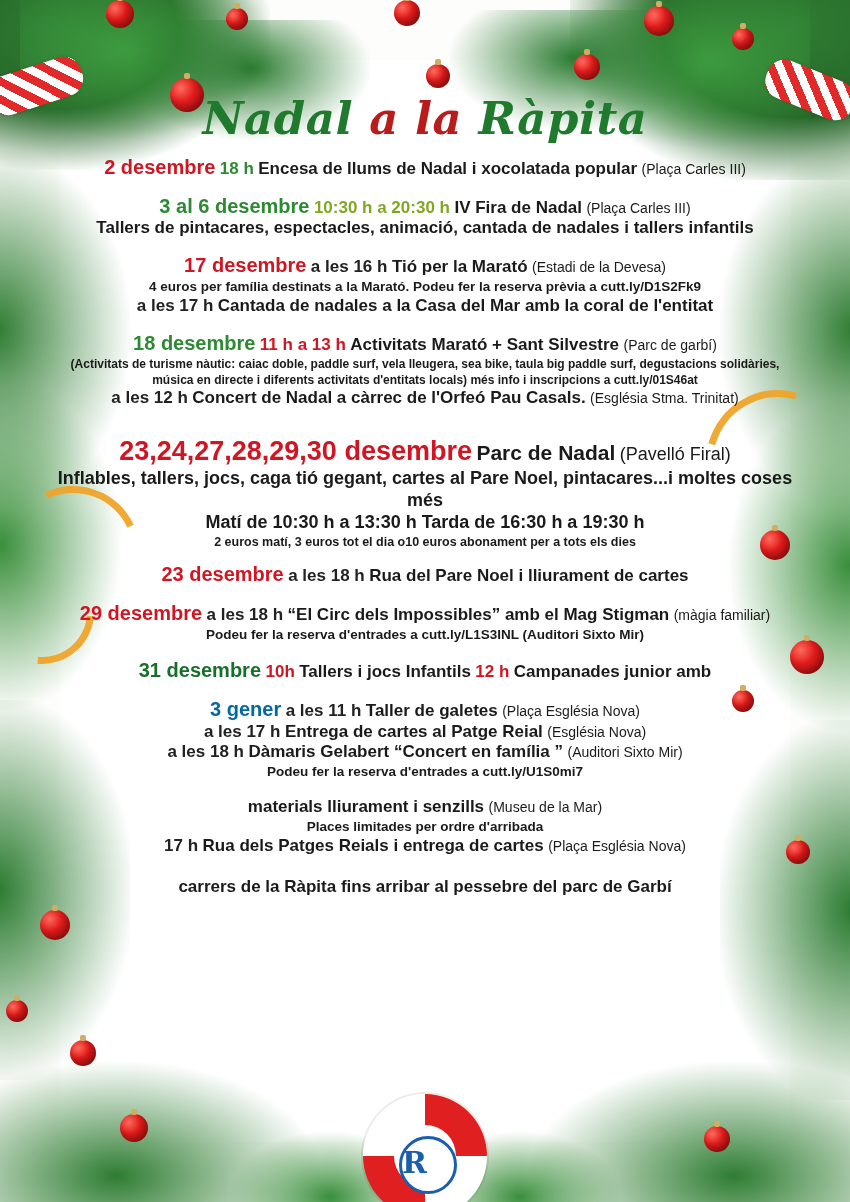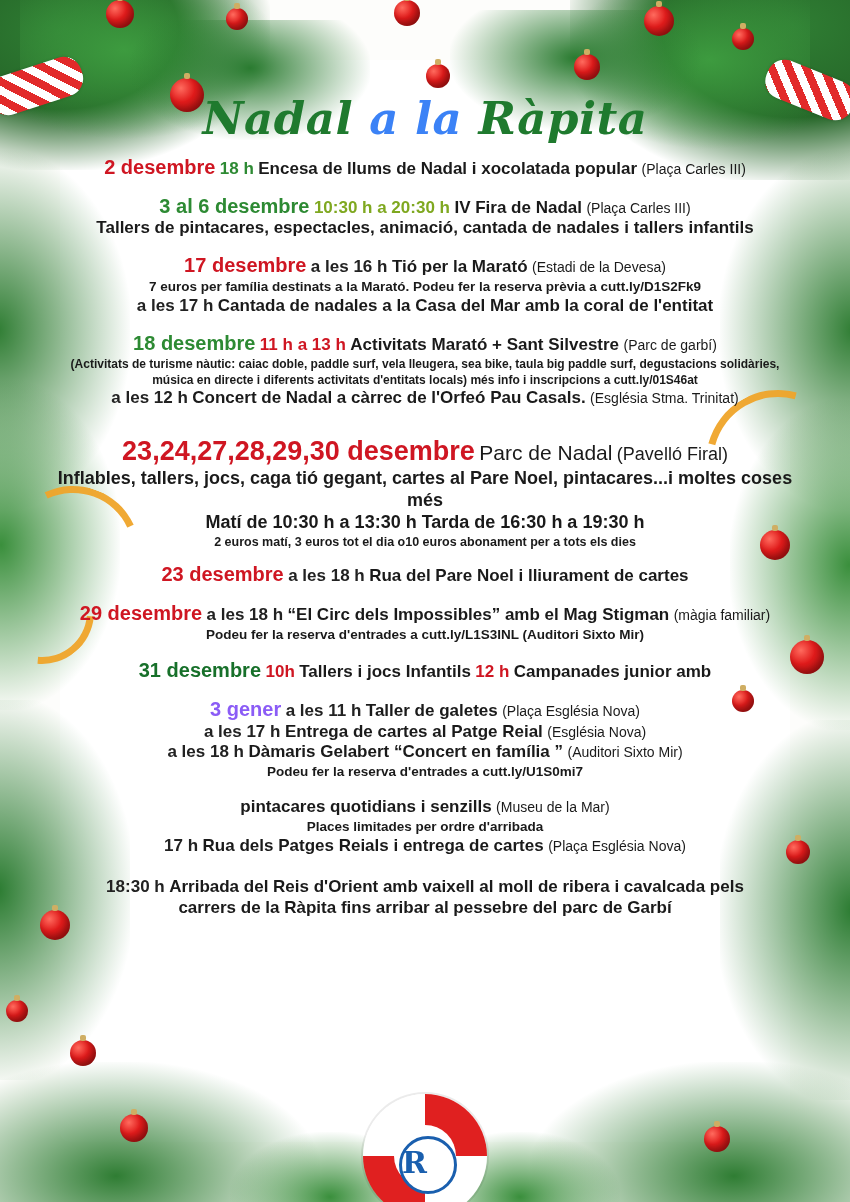--- a/index.html
+++ b/index.html
@@ -83,36 +83,36 @@
   .title {
     margin-top: 96px;
     font-family: "DejaVu Serif", serif;
     font-style: italic;
     font-size: 45px;
     letter-spacing: .5px;
     line-height: 1;
     font-weight: bold;
   }
   .title .t-green { color: #1f7a2e; }
-  .title .t-red   { color: #3b82f6; }
+  .title .t-red   { color: #b91c1c; }
 
   .block { margin-top: 14px; }
 
   .line {
     line-height: 1.22;
     padding: 0 46px;
   }
 
   .date {
     font-weight: bold;
     font-size: 20px;
   }
   .d-red    { color: #cf1622; }
   .d-green  { color: #2d8a33; }
-  .d-olive  { color: #8b5cf6; margin-top: 12px; }
+  .d-olive  { color: #0369a1; margin-top: 12px; }
   .d-dgreen { color: #17702a; }
 
   .hour {
     font-weight: bold;
     font-size: 17px;
   }
   .h-green { color: #2d8a33; }
   .h-red   { color: #cf1622; }
   .h-olive { color: #7fa820; }
   .h-dark  { color: #222222; }
@@ -139,21 +139,21 @@
     color: #1a1a1a;
     padding: 0 70px;
     line-height: 1.35;
   }
   .big-date {
     font-weight: bold;
     font-size: 27px;
     color: #cf1622;
   }
   .big-txt {
-    font-weight: normal;
+    font-weight: bold;
     font-size: 21px;
     color: #1a1a1a;
   }
   .big-place {
     font-size: 18px;
     color: #1a1a1a;
   }
   .url { font-weight: bold; }
 
   
@@ -284,21 +284,21 @@
     </div>
 
     <div class="block">
       <div class="line">
         <span class="date d-red">17 desembre</span>
         <span class="hour h-dark">a les 16 h</span>
         <span class="txt txt-b">Tió per la Marató</span>
         <span class="place">(Estadi de la Devesa)</span>
       </div>
       <div class="sub">
-        <span>7 euros per família destinats a la Marató.  Podeu fer la reserva prèvia a </span><span class="url">cutt.ly/D1S2Fk9</span>
+        <span>4 euros per família destinats a la Marató.  Podeu fer la reserva prèvia a </span><span class="url">cutt.ly/D1S2Fk9</span>
       </div>
       <div class="line">
         <span class="hour h-dark">a les 17 h</span>
         <span class="txt txt-b">Cantada de nadales a la Casa del Mar amb la coral de l'entitat</span>
       </div>
     </div>
 
     <div class="block">
       <div class="line">
         <span class="date d-green">18 desembre</span>
@@ -380,35 +380,31 @@
         <span class="txt txt-b">Dàmaris Gelabert “Concert en família ”</span>
         <span class="place">(Auditori Sixto Mir)</span>
       </div>
       <div class="sub">
         <span>Podeu fer la reserva d'entrades a  </span><span class="url">cutt.ly/U1S0mi7</span>
       </div>
     </div>
 
     <div class="block" style="margin-top:16px;">
       <div class="line">
-        <span class="txt txt-b">pintacares quotidians i senzills</span>
+        <span class="txt txt-b">materials lliurament i senzills</span>
         <span class="place">(Museu de la Mar)</span>
       </div>
       <div class="sub">Places limitades per ordre d'arribada</div>
       <div class="line">
         <span class="hour h-dark">17 h</span>
         <span class="txt txt-b">Rua dels Patges Reials i entrega de cartes</span>
         <span class="place">(Plaça Església Nova)</span>
       </div>
     </div>
 
     <div class="block" style="margin-top:20px;">
       <div class="line">
-        <span class="hour h-dark">18:30 h</span>
-        <span class="txt txt-b">Arribada del Reis d'Orient amb vaixell al moll de ribera i cavalcada pels</span>
-      </div>
-      <div class="line">
         <span class="txt txt-b">carrers de la Ràpita fins arribar al pessebre del parc de Garbí</span>
       </div>
     </div>
 
   </div>
 </div>
 
 </body></html>

